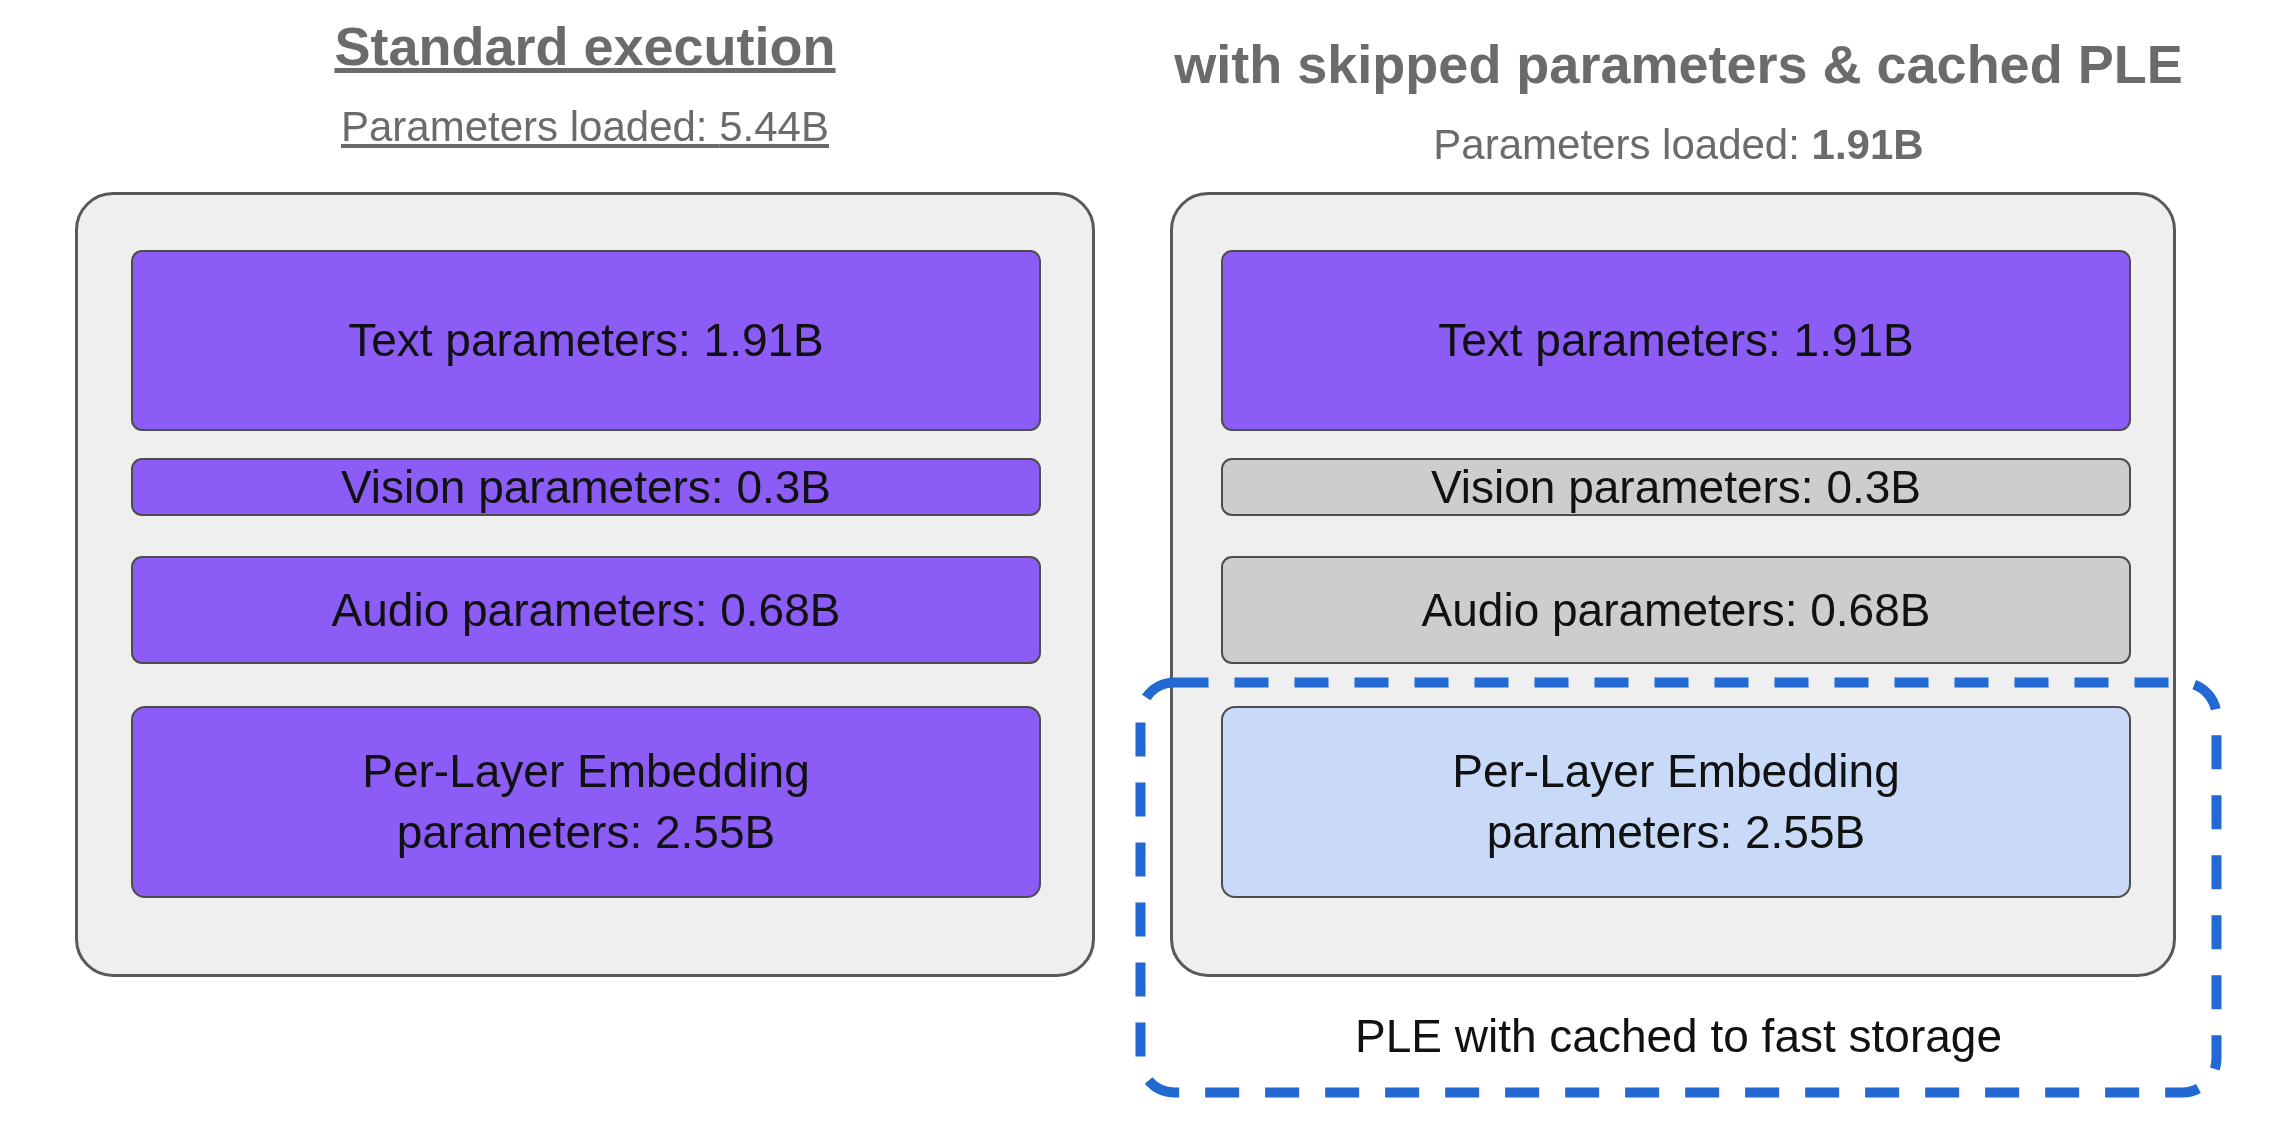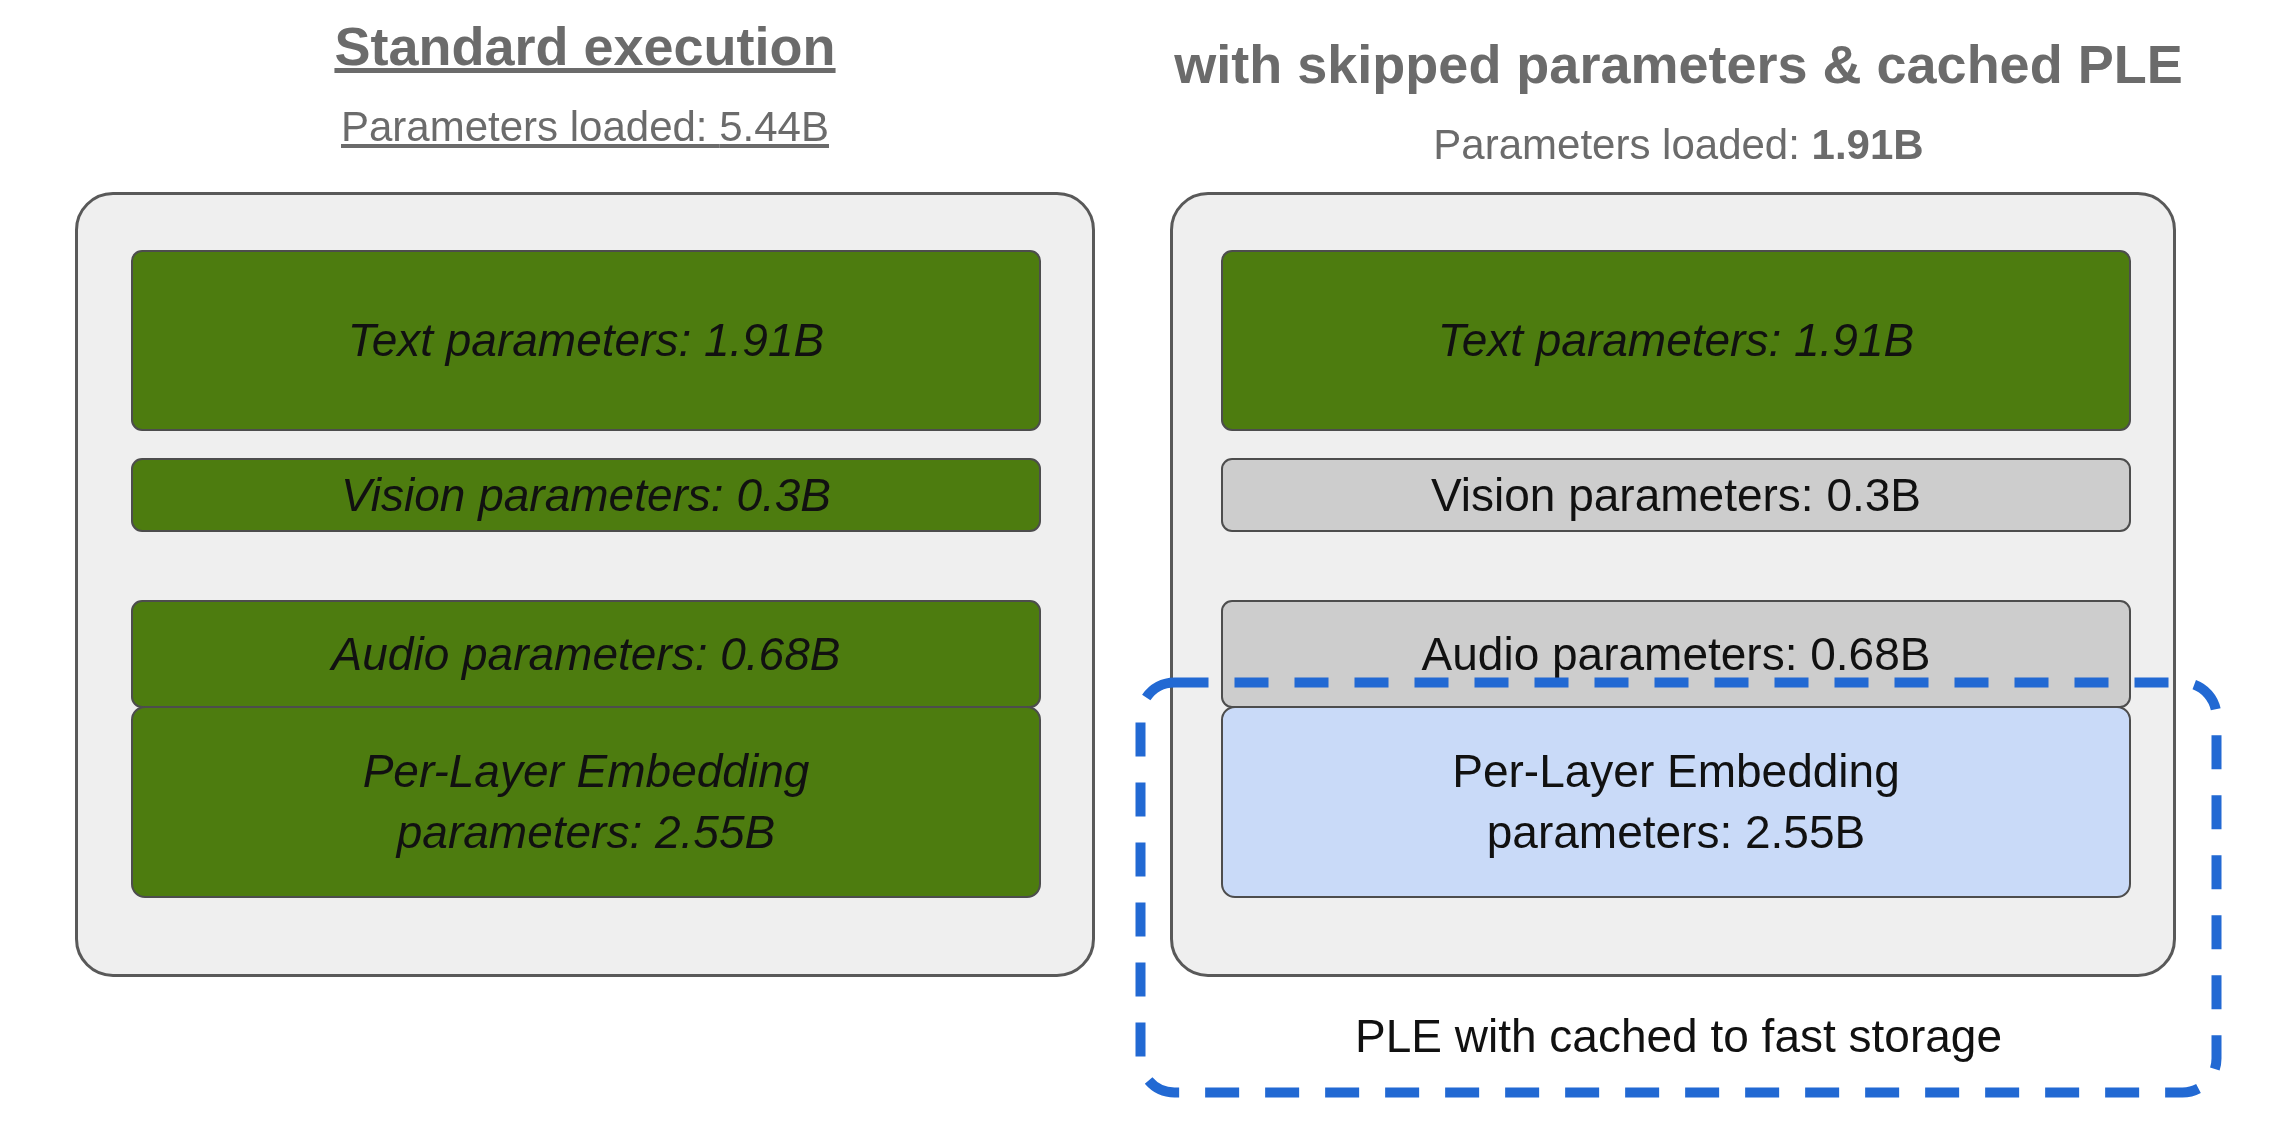--- a/index.html
+++ b/index.html
@@ -45,25 +45,25 @@
     border-radius: 11px;
     display: flex; align-items: center; justify-content: center;
     text-align: center;
     font-size: 46px; color: #111111;
     line-height: 1.32;
   }
   #left-container  .param-box { left: 53px; }
   #right-container .param-box { left: 48px; }
 
   .box-text   { top: 55px;  height: 181px; }
-  .box-vision { top: 263px; height: 74px;  }
-  .box-audio  { top: 361px; height: 108px; margin-top: 44px; }
+  .box-vision { top: 263px; height: 58px;  }
+  .box-audio  { top: 361px; height: 108px; }
   .box-ple    { top: 511px; height: 192px; border-radius: 14px; }
 
-  .fill-blue      { background: #4d7c0f; font-style: italic; }
+  .fill-blue      { background: #8b5cf6; }
   .fill-gray      { background: #cdcdcd; }
   .fill-lightblue { background: #c9daf8; }
 
   
   .cache-outline {
     position: absolute;
     left: 1135px; top: 677px;
     width: 1087px; height: 421px;
     pointer-events: none;
   }

